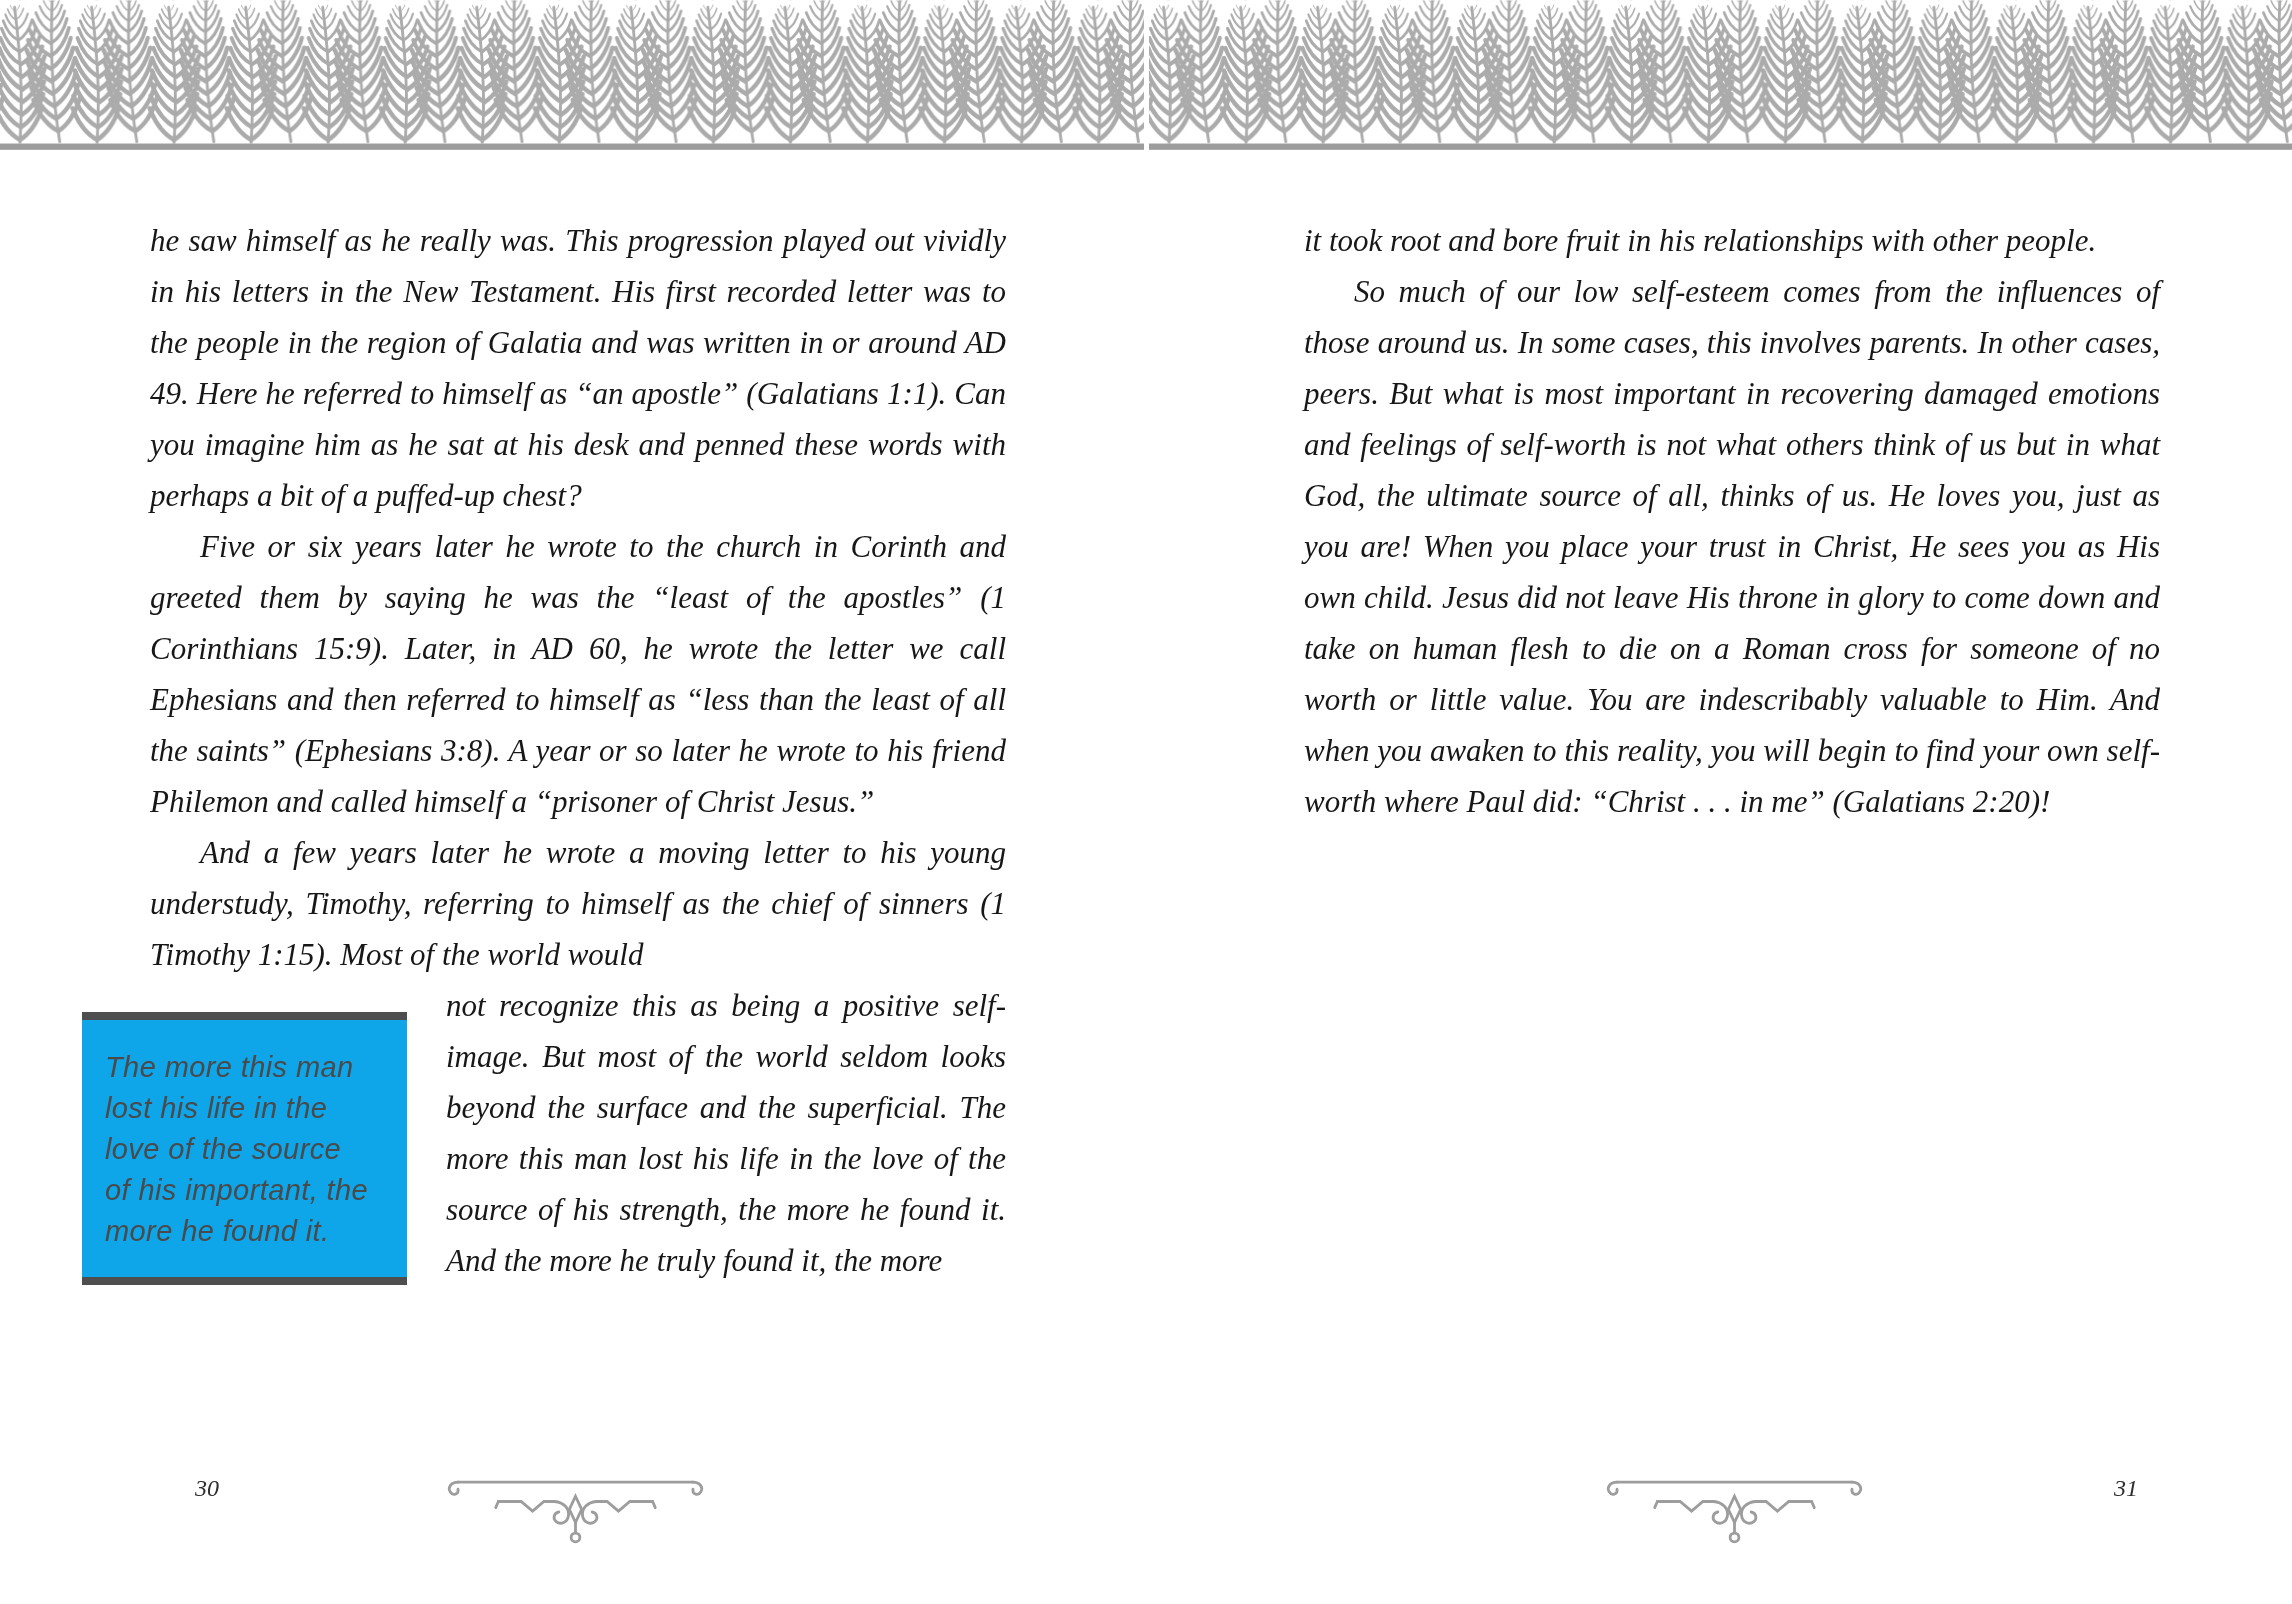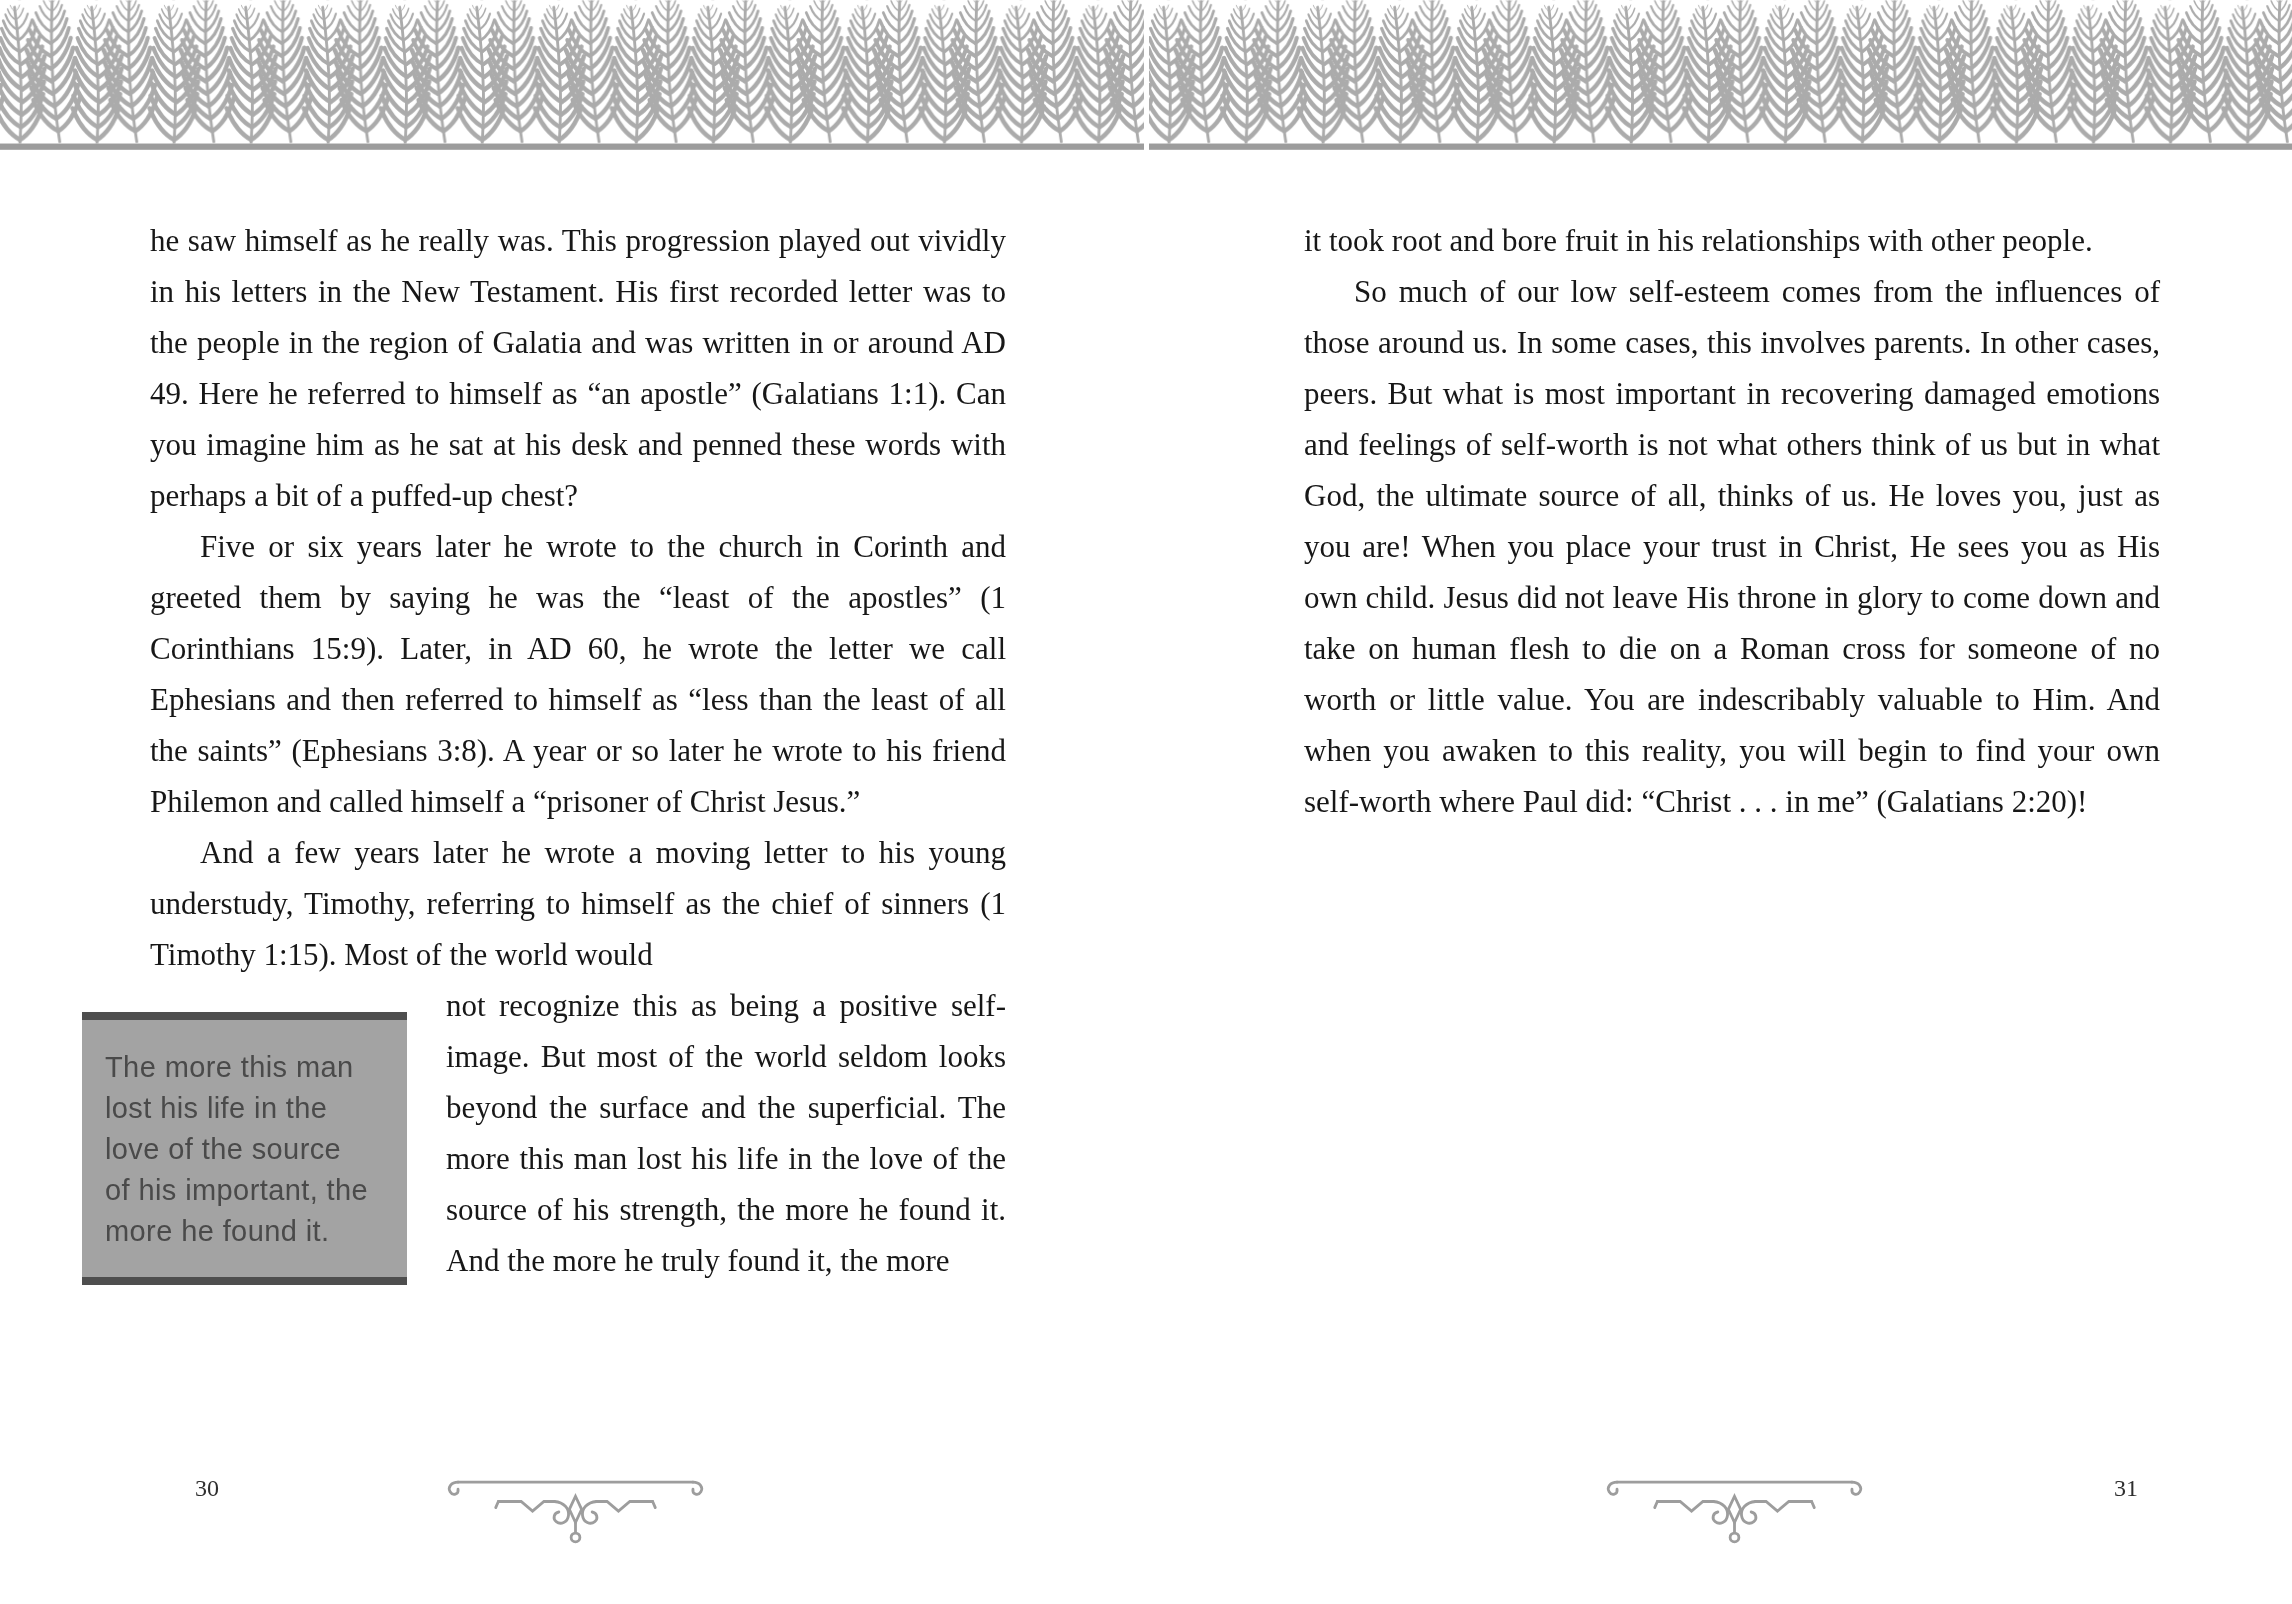--- a/index.html
+++ b/index.html
@@ -2,21 +2,21 @@
 <html lang="en" style="font-size:14.3px"><head>
 <meta charset="utf-8">
 <style>
   html,body{
     margin:0; padding:0;
     width:2293px; height:1605px;
     background:#ffffff;
     overflow:hidden;
     font-family:"Liberation Serif","DejaVu Serif",serif;
   }
-  .spread{position:relative; width:2224px; height:1605px; background:#fff;}
+  .spread{position:relative; width:2224px; height:1605px; background:#fff;font-style:italic;}
 
   
   .band{position:absolute; top:0; height:150px; display:block;}
   .band-left{left:0;}
   .band-right{left:1149px;}
 
   
   .page{
     position:absolute; top:215px; width:856px;
     font-size:31px; line-height:51px; color:#171717;
@@ -27,21 +27,21 @@
   .page-right{left:1304px;}
   .page p{margin:0; padding:0;}
   .page p.indent{text-indent:50px;}
 
   
   .pullquote{
     float:left;
     width:279px;
     margin:32px 39px 28px -68px;
     padding:27px 23px 25px 23px;
-    background:#a3a3a3;
+    background:#0ea5e9;
     border-top:8px solid #4e4e4e;
     border-bottom:8px solid #4e4e4e;
     font-family:"Liberation Sans","DejaVu Sans",sans-serif;
     font-size:29px; line-height:41px; color:#4a4a4a;
     letter-spacing:0.4px;
     text-align:left; text-indent:0;
   }
   .pq-line{display:block;}
 
   

